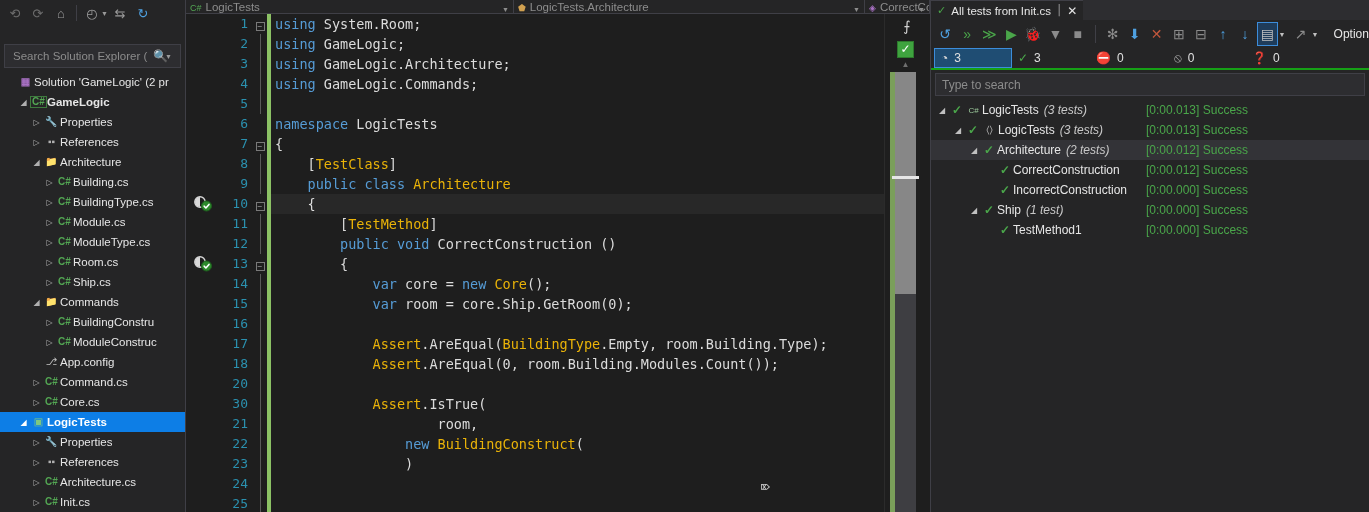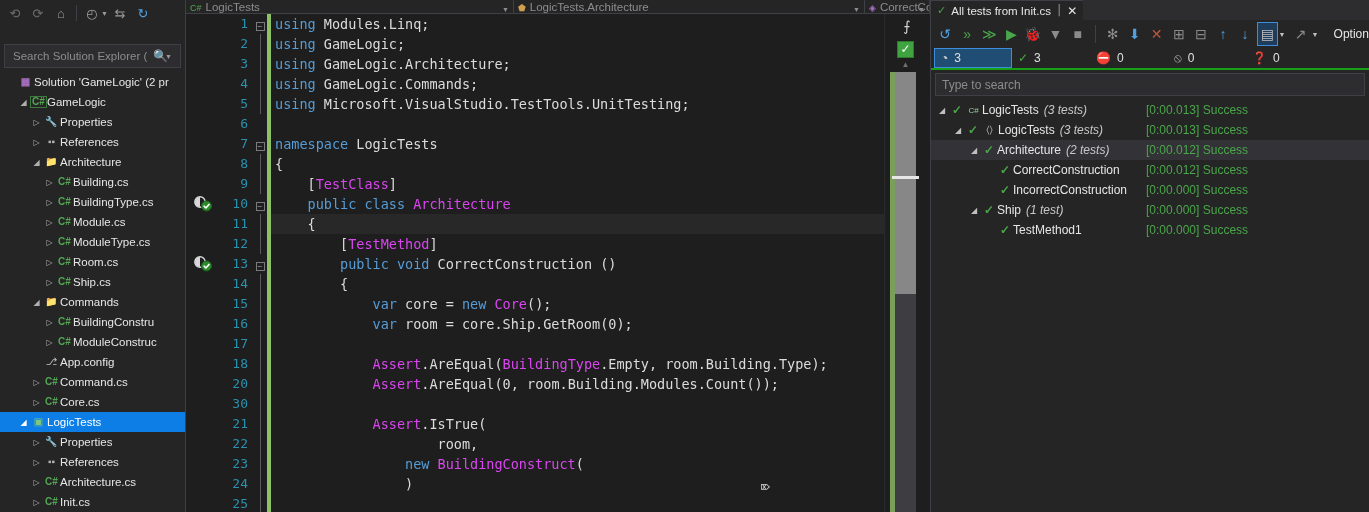--- a/index.html
+++ b/index.html
@@ -54,21 +54,21 @@
   .se-row .expander {
     width: 13px; flex: 0 0 13px; text-align: center;
     font-size: 8px; color: #b0b0b0;
   }
   .se-row.selected .expander { color: #ffffff; }
   .se-row .ico {
     width: 17px; flex: 0 0 17px; text-align: center;
     font-size: 10px; line-height: 1;
   }
   .se-row .lbl { overflow: hidden; }
-  .se-row.bold .lbl { font-weight: normal; }
+  .se-row.bold .lbl { font-weight: bold; }
 
   .ico-cs { color: #53a653; font-weight: bold; font-size: 9px; font-family: "Liberation Sans", sans-serif; }
   .ico-folder { color: #dcb67a; font-size: 11px; }
   .ico-wrench { color: #c0c0c0; font-size: 11px; }
   .ico-refs { color: #b0b0b0; font-size: 10px; }
   .ico-config { color: #c0c0c0; font-size: 11px; }
   .ico-sln { color: #a971c4; font-size: 10px; font-weight: bold; }
   .ico-proj-cs { color: #53a653; font-size: 9px; font-weight: bold; border: 1px solid #3e7a3e; padding: 0 1px; }
   .ico-proj-test { color: #7ec87e; font-size: 10px; }
 
@@ -133,21 +133,21 @@
     flex: 1; position: relative; overflow: hidden;
     font-family: "DejaVu Sans Mono", monospace; font-size: 13.5px;
   }
   .cline {
     height: 20px; line-height: 20px; white-space: pre;
     padding-left: 4px; color: #dcdcdc;
   }
   .cline.current { background: #282828; }
 
   .k-blue   { color: #569cd6; }   
-  .k-green  { color: #d946ef; }
+  .k-green  { color: #eab308; }
   .k-plain  { color: #dcdcdc; }
 
   .text-caret {
     position: absolute; color: #c8c8c8;
     font-family: "DejaVu Sans Mono", monospace; font-size: 15px;
   }
 
   
   .editor-right {
     width: 46px; flex: 0 0 46px; background: #1e1e1e;
@@ -518,25 +518,24 @@
           <div class="cb"></div>
           <div class="cb"></div>
           <div class="cb"></div>
           <div class="cb"></div>
           <div class="cb"></div>
           <div class="cb"></div>
           <div class="cb"></div>
         </div>
       <div class="code-lines" id="code-lines">
         <div class="text-caret" style="left:490px; top:464px;">⌦</div>
-      <div class="cline"><span class="k-blue">using </span><span class="k-plain">Modules.Linq;</span></div>
+      <div class="cline"><span class="k-blue">using </span><span class="k-plain">System.Room;</span></div>
           <div class="cline"><span class="k-blue">using </span><span class="k-plain">GameLogic;</span></div>
           <div class="cline"><span class="k-blue">using </span><span class="k-plain">GameLogic.Architecture;</span></div>
           <div class="cline"><span class="k-blue">using </span><span class="k-plain">GameLogic.Commands;</span></div>
-          <div class="cline"><span class="k-blue">using </span><span class="k-plain">Microsoft.VisualStudio.TestTools.UnitTesting;</span></div>
           <div class="cline">&nbsp;</div>
           <div class="cline"><span class="k-blue">namespace </span><span class="k-plain">LogicTests</span></div>
           <div class="cline"><span class="k-plain">{</span></div>
           <div class="cline"><span class="k-plain">    [</span><span class="k-green">TestClass</span><span class="k-plain">]</span></div>
           <div class="cline"><span class="k-plain">    </span><span class="k-blue">public class </span><span class="k-green">Architecture</span></div>
           <div class="cline current"><span class="k-plain">    {</span></div>
           <div class="cline"><span class="k-plain">        [</span><span class="k-green">TestMethod</span><span class="k-plain">]</span></div>
           <div class="cline"><span class="k-plain">        </span><span class="k-blue">public void </span><span class="k-plain">CorrectConstruction ()</span></div>
           <div class="cline"><span class="k-plain">        {</span></div>
           <div class="cline"><span class="k-plain">            </span><span class="k-blue">var </span><span class="k-plain">core = </span><span class="k-blue">new </span><span class="k-green">Core</span><span class="k-plain">();</span></div>

